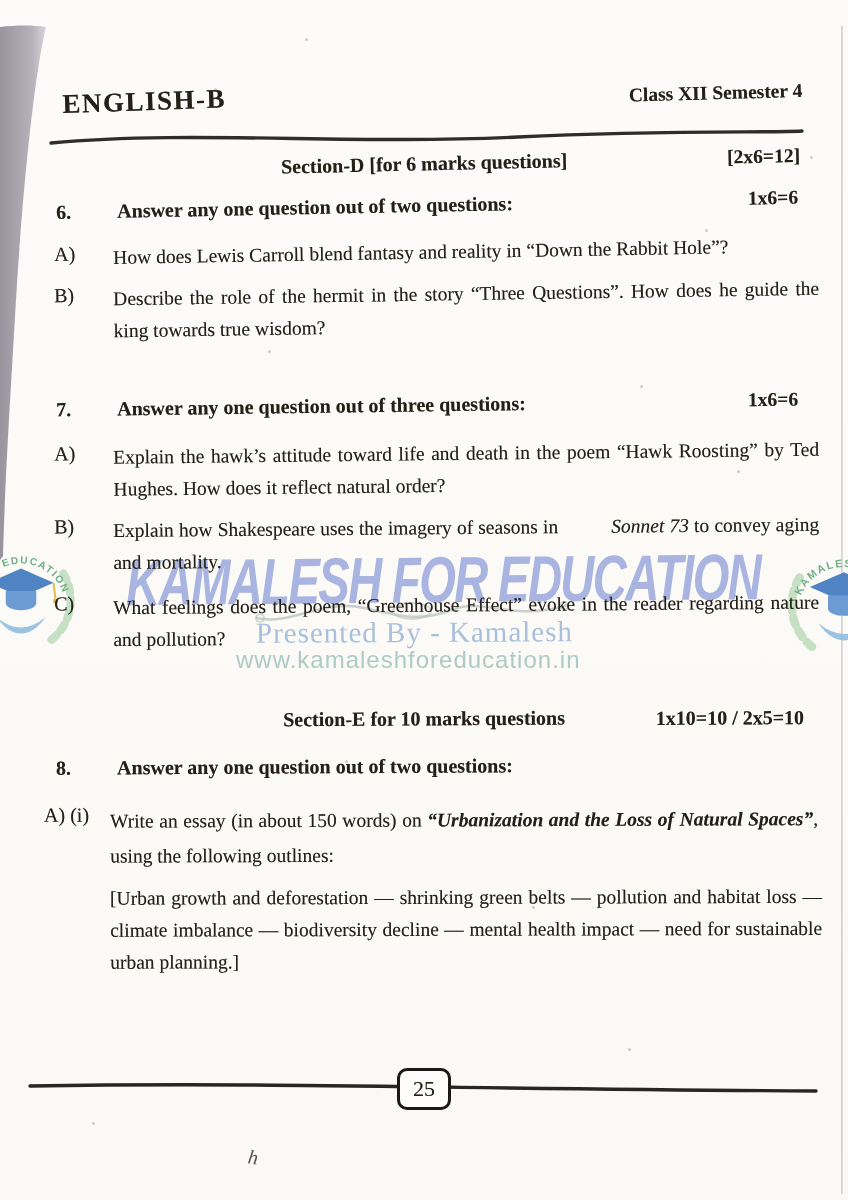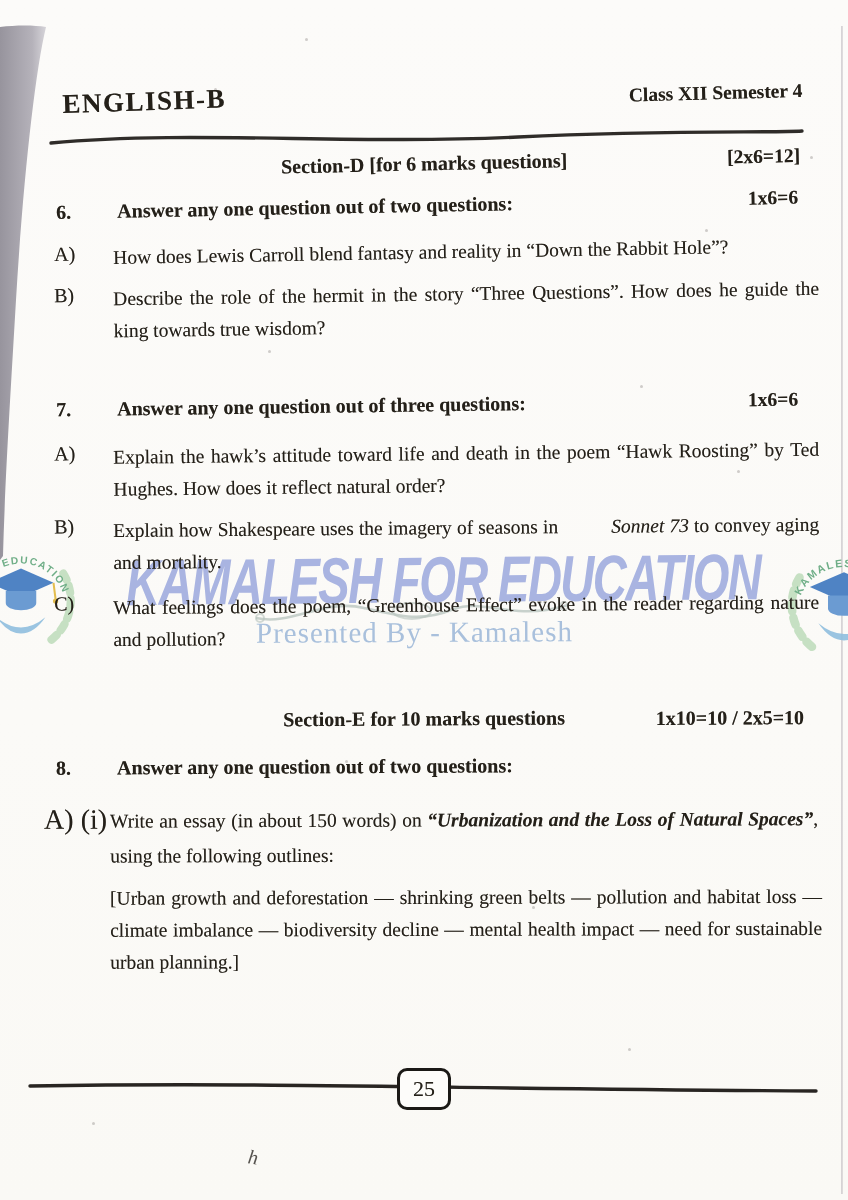--- a/index.html
+++ b/index.html
@@ -39,21 +39,21 @@
   #row-q8{top:757px;transform:rotate(-.3deg);}
   #row-q8a{top:804px;transform:rotate(-.2deg);}
   #row-outline{top:883px;transform:rotate(-.15deg);}
   .qnum{position:absolute;left:56px;font-size:20px;font-weight:bold;}
   .qinstr{position:absolute;left:117px;font-size:20px;font-weight:bold;}
   .qmarks{position:absolute;right:50px;font-size:19.5px;font-weight:bold;}
   .optlabel{position:absolute;left:54px;font-size:20px;}
   .opttext{position:absolute;left:113px;width:706px;font-size:19.5px;line-height:31.5px;}
   .it{font-style:italic;margin-left:48px;}
   .bi{font-weight:bold;font-style:italic;}
-  #q8a-label{position:absolute;left:44px;font-size:28px;}
+  #q8a-label{position:absolute;left:44px;font-size:20px;}
   #q8a-text{position:absolute;left:110px;width:708px;font-size:19.5px;line-height:35px;}
   #outline-text{position:absolute;left:110px;width:712px;font-size:19.5px;line-height:32.2px;}
   
   #wm-main{
     left:126px;top:545px;font-family:"Liberation Sans",sans-serif;
     font-size:55px;font-weight:bold;font-style:italic;letter-spacing:-2px;
     color:#a9b4e1;white-space:nowrap;transform-origin:left top;
     transform:scale(.86,1.18) rotate(-.4deg);
   }
   #wm-presented{
@@ -150,20 +150,21 @@
     <div id="wm-main" class="abs">KAMALESH FOR EDUCATION</div>
 
     <svg id="wm-flourish" class="abs" width="322" height="42" viewBox="0 0 322 42">
       <path d="M4,28 C40,36 72,8 112,18 C150,27 170,32 202,19 C232,8 262,32 316,15" fill="none" stroke="#b7c3bd" stroke-width="2.6" opacity=".75"></path>
       <ellipse cx="160" cy="21" rx="19" ry="8" fill="none" stroke="#b7c3bd" stroke-width="2" opacity=".6"></ellipse>
       <circle cx="8" cy="28" r="4" fill="none" stroke="#b7c3bd" stroke-width="2" opacity=".6"></circle>
       <circle cx="312" cy="16" r="4" fill="none" stroke="#b7c3bd" stroke-width="2" opacity=".6"></circle>
     </svg>
 
     <div id="wm-presented" class="abs serif">Presented By - Kamalesh</div>
+    <div id="wm-url" class="abs">www.kamaleshforeducation.in</div>
   </div>
 
   <div id="content-layer" class="layer">
 
     <div id="row-header" class="row">
       <div id="header-title" class="abs ink">ENGLISH-B</div>
       <div id="header-class" class="abs ink">Class XII Semester 4</div>
     </div>
 
     <svg id="header-rule" class="abs" width="758" height="28" viewBox="0 0 758 28">

